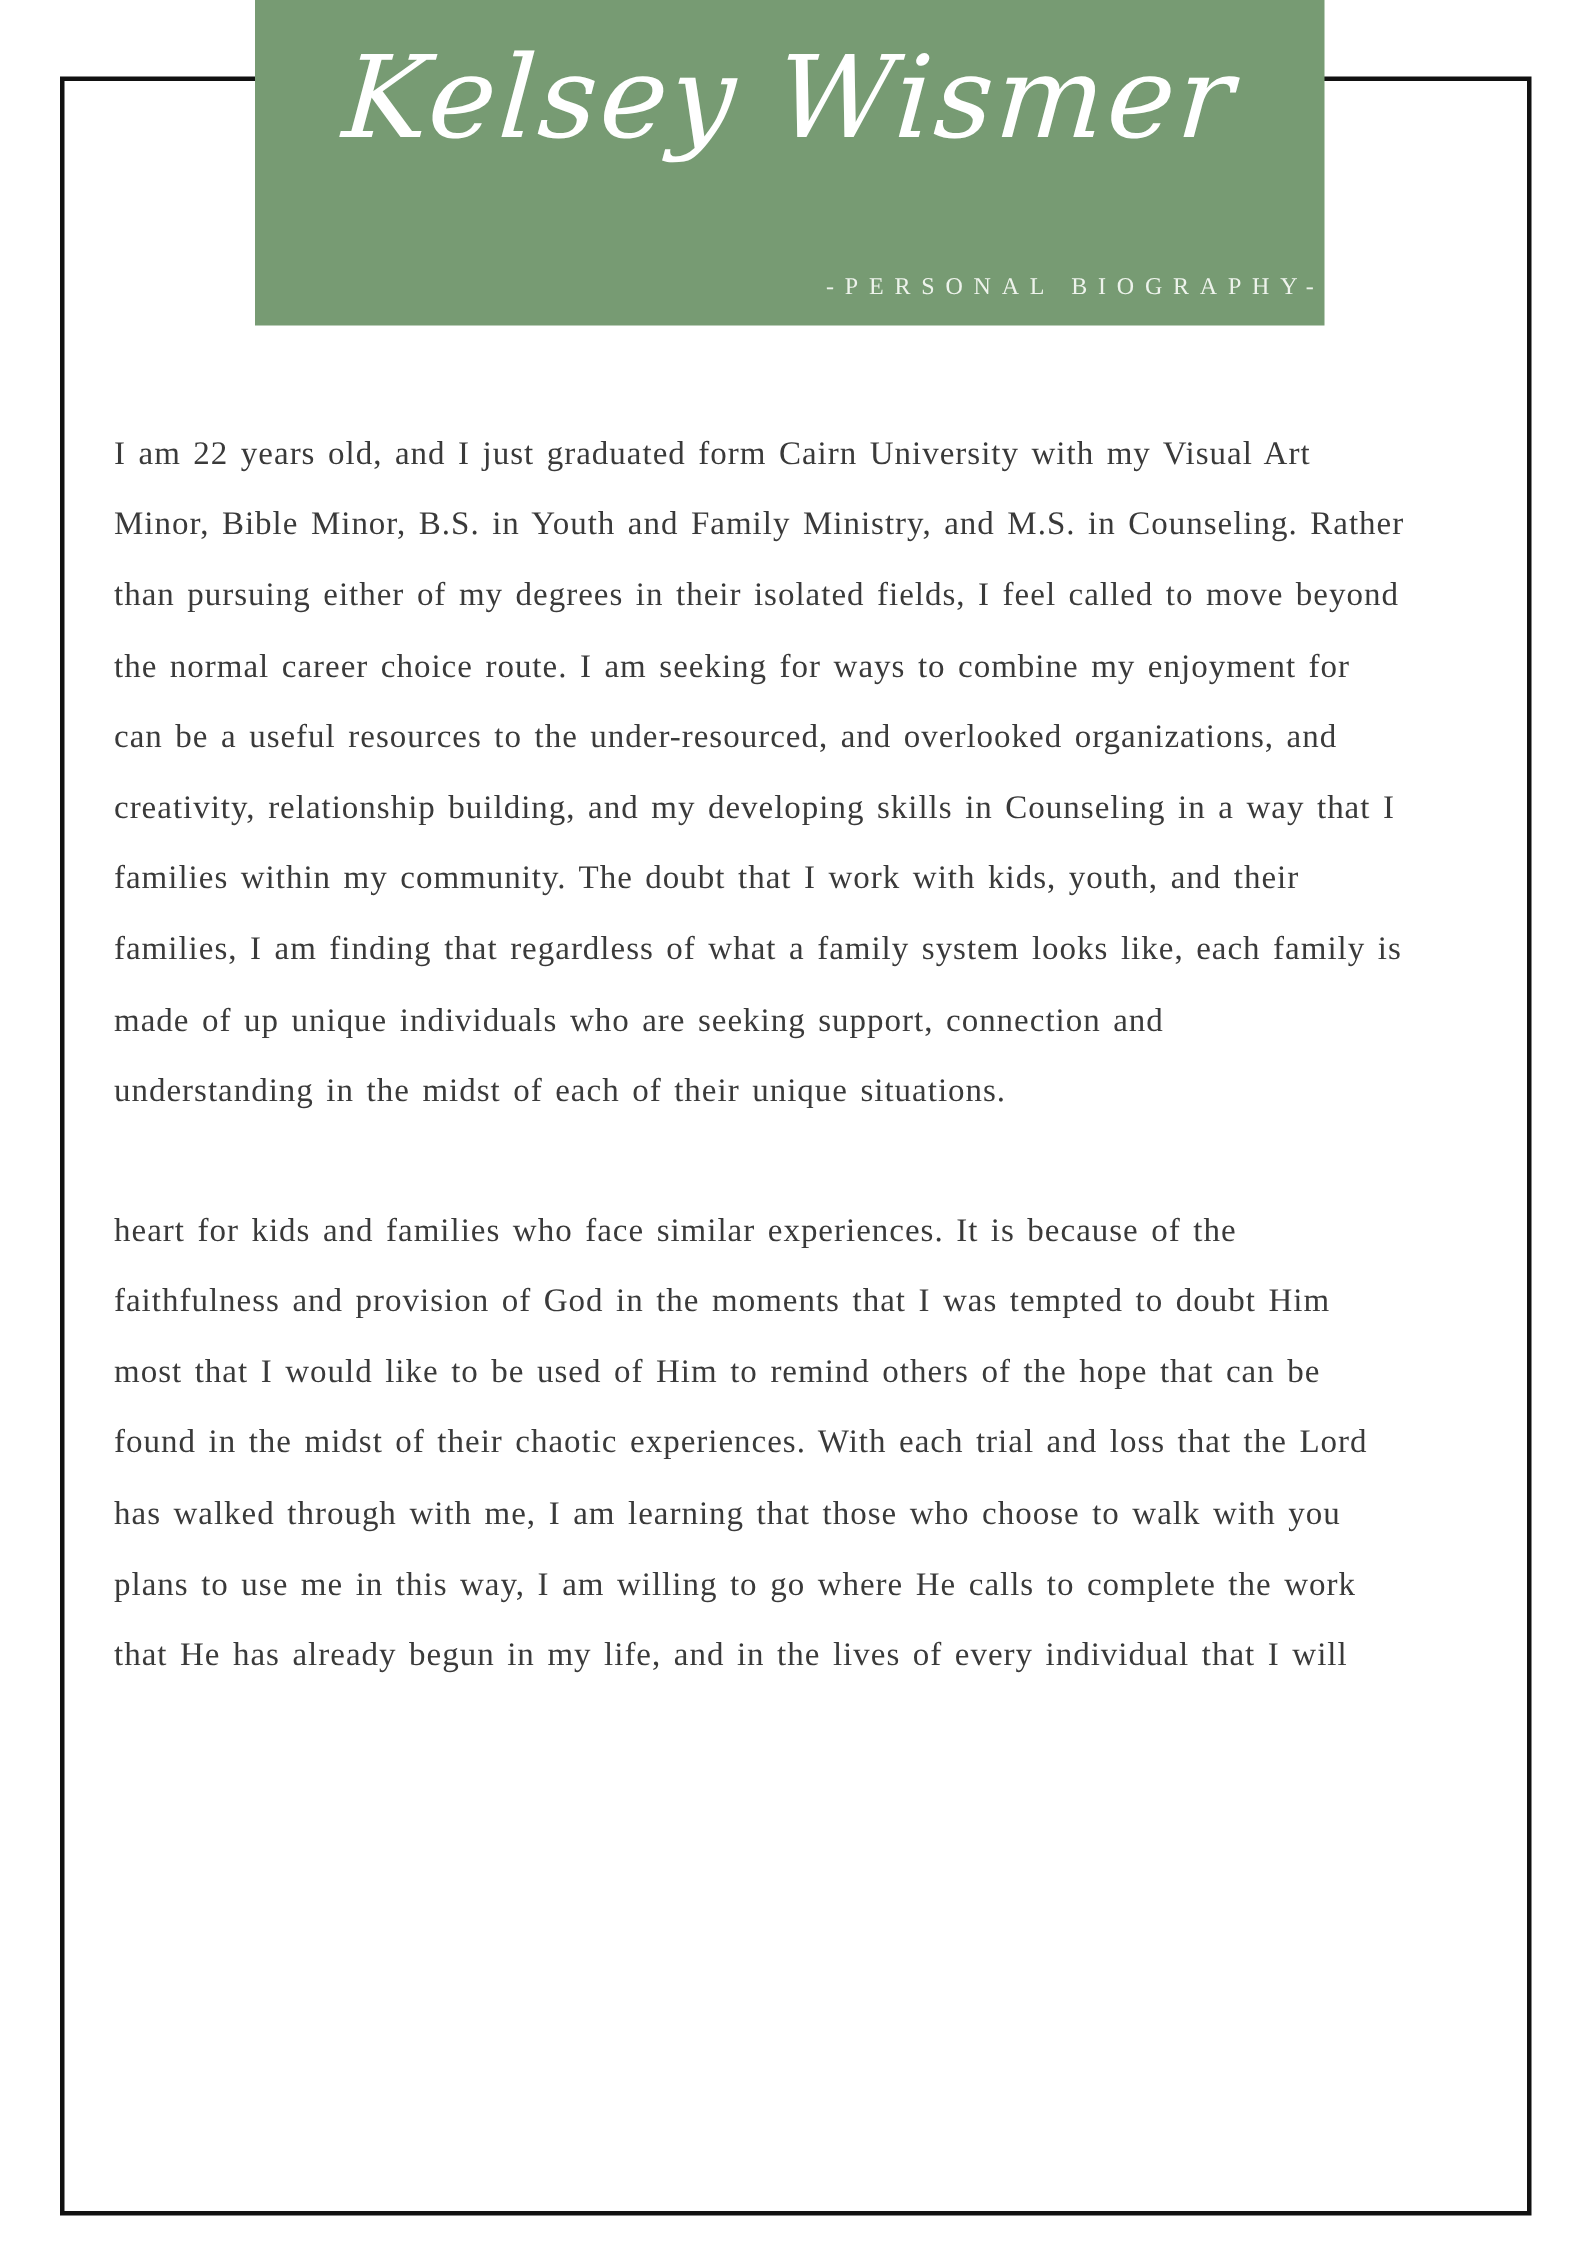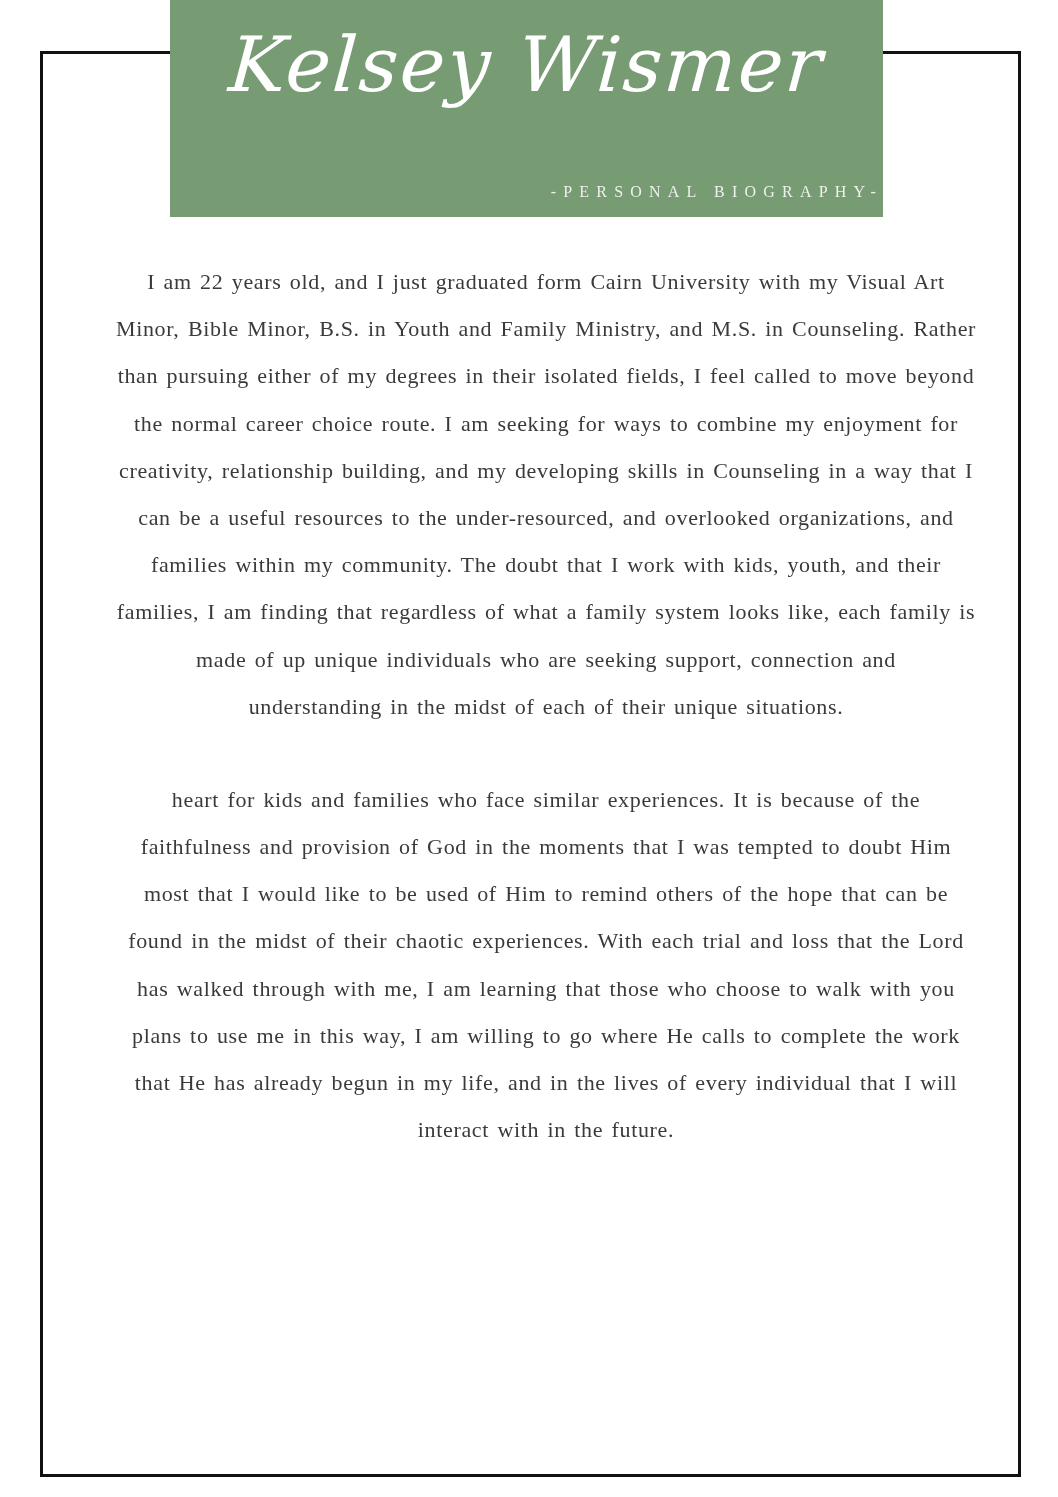--- a/index.html
+++ b/index.html
@@ -52,24 +52,23 @@
     font-family: "Liberation Serif", "DejaVu Serif", serif;
     font-size: 16px;
     letter-spacing: 0.45em;
     padding-left: 0.45em; 
     color: var(--subtitle-text, #eef3ec);
     white-space: nowrap;
   }
   .content {
     position: absolute;
     left: 76px;
-    top: 258px;
+    top: 278px;
     width: 940px;
     color: var(--body-text, #3a3a3a);
-    text-align: center;
   }
   .para .line {
     height: 47.2px;
     line-height: 47.2px;
     font-size: 22px;
     letter-spacing: 0.03em;
     word-spacing: 0.1em;
     white-space: nowrap;
   }
   .para + .para { margin-top: 46px; }
@@ -84,31 +83,30 @@
     <div class="title">Kelsey Wismer</div>
     <div class="subtitle">-PERSONAL BIOGRAPHY-</div>
   </header>
 
   <main class="content">
     <div class="para">
         <div class="line">I am 22 years old, and I just graduated form Cairn University with my Visual Art</div>
         <div class="line">Minor, Bible Minor, B.S. in Youth and Family Ministry, and M.S. in Counseling. Rather</div>
         <div class="line">than pursuing either of my degrees in their isolated fields, I feel called to move beyond</div>
         <div class="line">the normal career choice route. I am seeking for ways to combine my enjoyment for</div>
+        <div class="line">can be a useful resources to the under-resourced, and overlooked organizations, and</div>
         <div class="line">creativity, relationship building, and my developing skills in Counseling in a way that I</div>
-        <div class="line">can be a useful resources to the under-resourced, and overlooked organizations, and</div>
         <div class="line">families within my community. The doubt that I work with kids, youth, and their</div>
         <div class="line">families, I am finding that regardless of what a family system looks like, each family is</div>
         <div class="line">made of up unique individuals who are seeking support, connection and</div>
         <div class="line">understanding in the midst of each of their unique situations.</div>
       </div>
     <div class="para">
         <div class="line">heart for kids and families who face similar experiences. It is because of the</div>
         <div class="line">faithfulness and provision of God in the moments that I was tempted to doubt Him</div>
         <div class="line">most that I would like to be used of Him to remind others of the hope that can be</div>
         <div class="line">found in the midst of their chaotic experiences. With each trial and loss that the Lord</div>
         <div class="line">has walked through with me, I am learning that those who choose to walk with you</div>
         <div class="line">plans to use me in this way, I am willing to go where He calls to complete the work</div>
         <div class="line">that He has already begun in my life, and in the lives of every individual that I will</div>
-        <div class="line">interact with in the future.</div>
       </div>
   </main>
 </div>
 
 </body></html>

